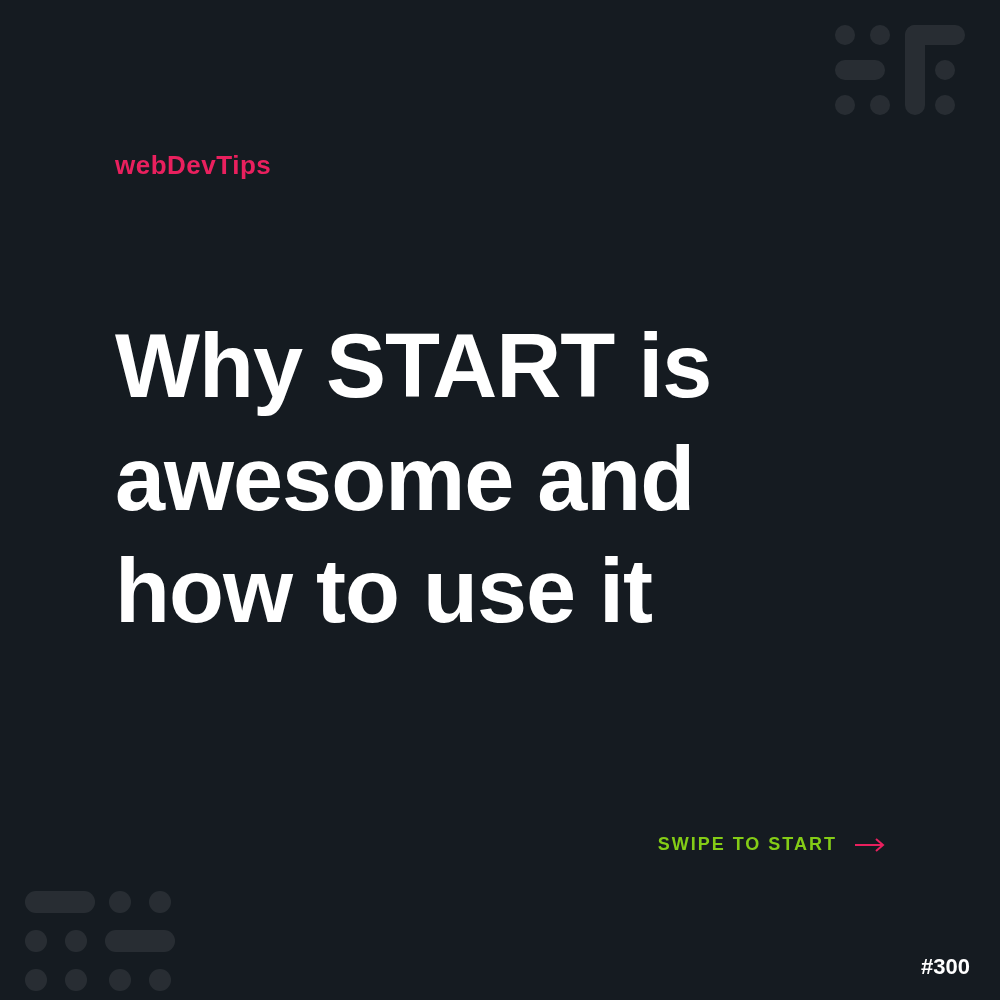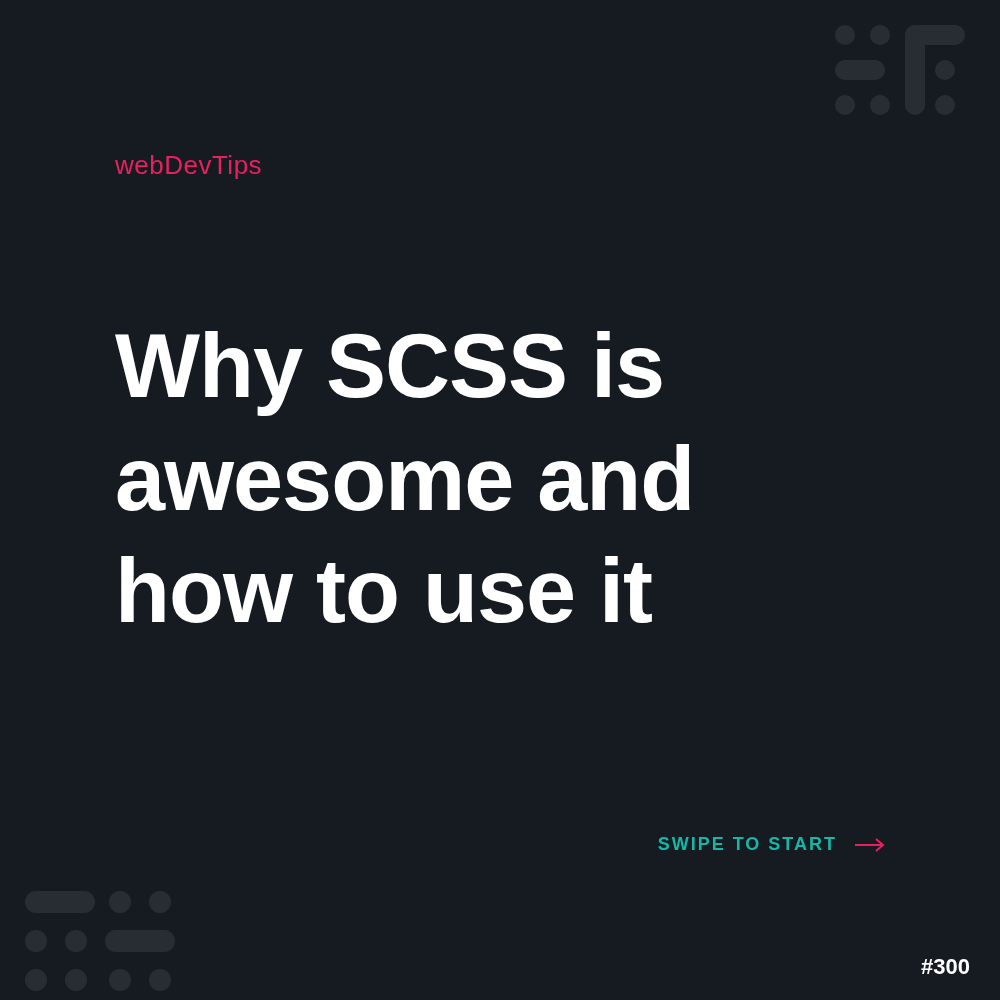--- a/index.html
+++ b/index.html
@@ -34,21 +34,21 @@
     .decoration svg {
       fill: #ffffff;
     }
     
     .brand {
       position: absolute;
       top: 150px;
       left: 115px;
       color: #e9205e;
       font-size: 26px;
-      font-weight: 400;
+      font-weight: 700;
       letter-spacing: 0.5px;
     }
     
     .title {
       position: absolute;
       top: 310px;
       left: 115px;
       right: 115px;
       color: #ffffff;
       font-size: 90px;
@@ -57,21 +57,21 @@
       letter-spacing: -1px;
     }
     
     .swipe-cta {
       position: absolute;
       bottom: 145px;
       right: 115px;
       display: flex;
       align-items: center;
       gap: 18px;
-      color: #14b8a6;
+      color: #84cc16;
     }
     
     .swipe-text {
       font-size: 18px;
       font-weight: 700;
       letter-spacing: 2px;
     }
     
     .arrow-icon {
       display: flex;
@@ -114,21 +114,21 @@
     <rect x="85" y="44" width="70" height="22" rx="11" fill="#fff"></rect>
     <circle cx="16" cy="94" r="11" fill="#fff"></circle>
     <circle cx="56" cy="94" r="11" fill="#fff"></circle>
     <circle cx="100" cy="94" r="11" fill="#fff"></circle>
     <circle cx="140" cy="94" r="11" fill="#fff"></circle>
   </svg>
 </div>
 
 <div class="brand">webDevTips</div>
 
-<h1 class="title">Why SCSS is awesome and how to use it</h1>
+<h1 class="title">Why START is awesome and how to use it</h1>
 
 <div class="swipe-cta">
   <span class="swipe-text">SWIPE TO START</span>
   <span class="arrow-icon">
     <svg width="30" height="14" viewBox="0 0 30 14" fill="none" stroke="#e9205e" stroke-width="2">
       <line x1="0" y1="7" x2="27" y2="7"></line>
       <polyline points="21,1 28,7 21,13"></polyline>
     </svg>
   </span>
 </div>

